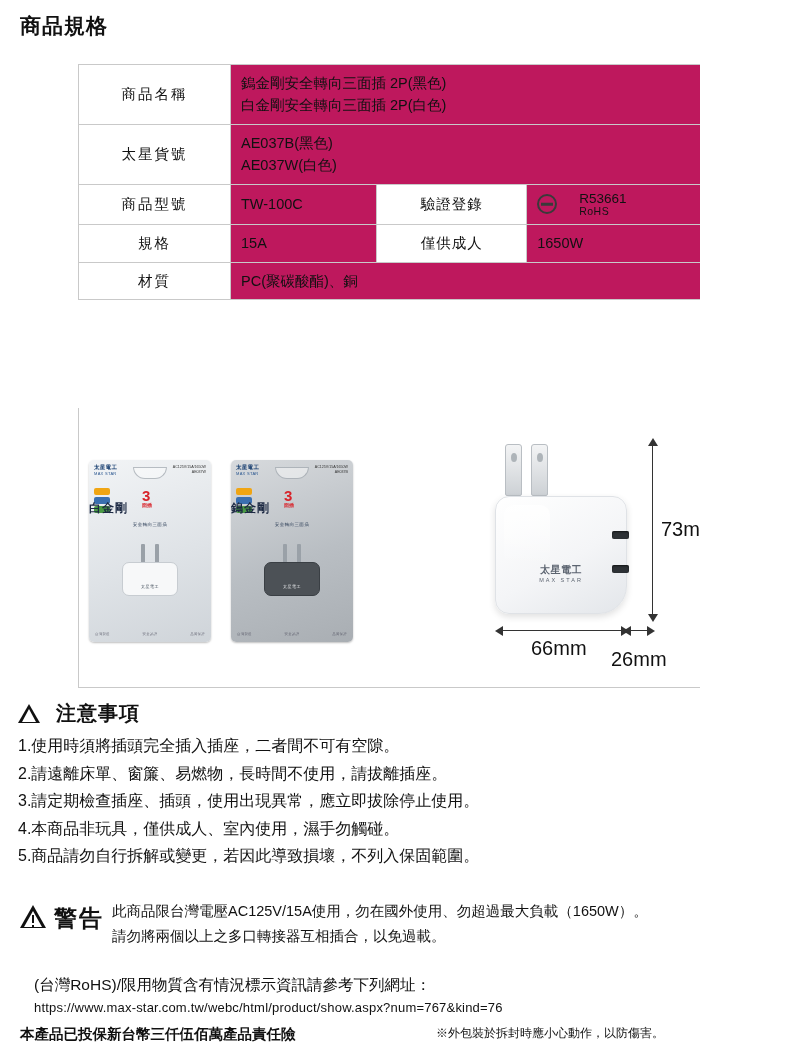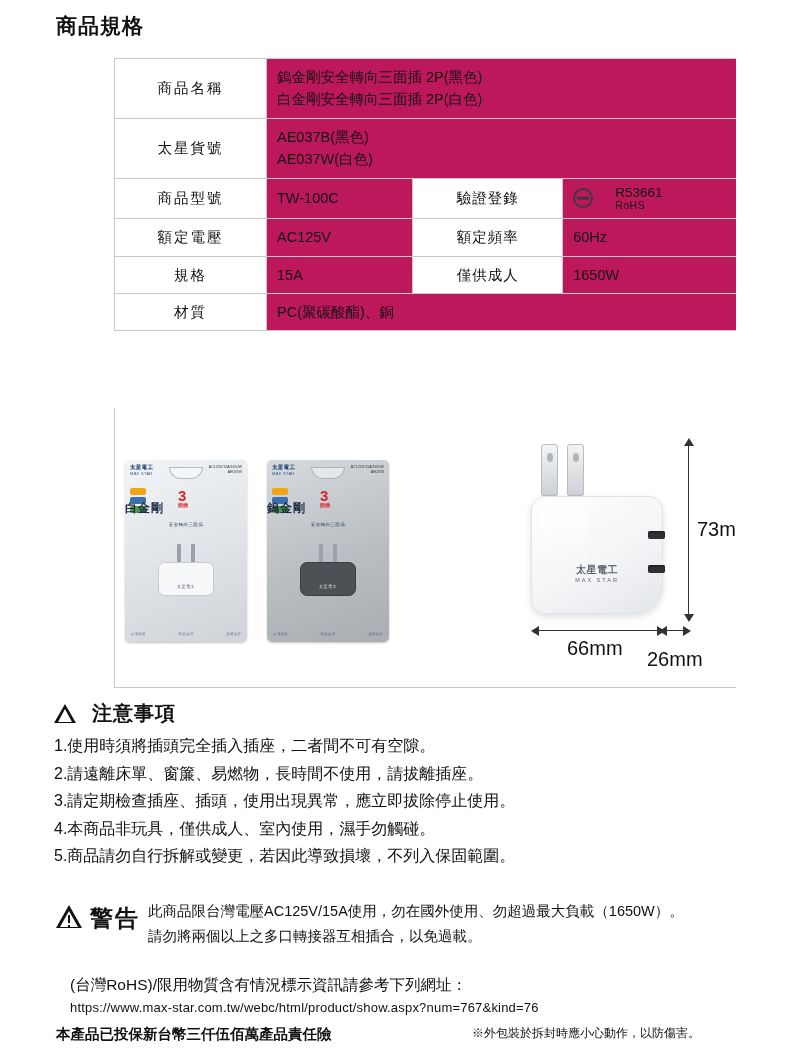--- a/index.html
+++ b/index.html
@@ -3,34 +3,34 @@
 <meta charset="utf-8">
 <style>
   * { box-sizing: border-box; }
   html, body {
     margin: 0; padding: 0;
     width: 800px; height: 1050px;
     background: #ffffff;
     font-family: "Liberation Sans", sans-serif;
     color: #111;
   }
-  .page { position: relative; width: 700px; height: 1050px; overflow: hidden; margin-left: 36px; }
+  .page { position: relative; width: 700px; height: 1050px; overflow: hidden; }
 
   .section-title {
     position: absolute;
     left: 20px; top: 12px;
     font-size: 21px;
     font-weight: bold;
     letter-spacing: 1px;
   }
 
   
   .spec-wrap {
     position: absolute;
-    left: 78px; top: 58px;
+    left: 78px; top: 64px;
     width: 644px;
   }
   table.spec {
     width: 100%;
     border-collapse: collapse;
     font-size: 14.5px;
   }
   table.spec td {
     border: 1px solid #c9c9c9;
     padding: 7px 10px;
@@ -345,26 +345,20 @@
           <div class="rohs">
             <span class="rohs-mark"></span>
             <span class="rohs-txt">
               <span class="r1">R53661</span>
               <span class="r2">RoHS</span>
             </span>
           </div>
         </td>
       </tr>
       <tr>
-        <td class="lbl">額定電壓</td>
-        <td class="val">AC125V</td>
-        <td class="lbl2">額定頻率</td>
-        <td class="val">60Hz</td>
-      </tr>
-      <tr>
         <td class="lbl">規格</td>
         <td class="val">15A</td>
         <td class="lbl2">僅供成人</td>
         <td class="val">1650W</td>
       </tr>
       <tr>
         <td class="lbl">材質</td>
         <td class="val" colspan="3">PC(聚碳酸酯)、銅</td>
       </tr>
     </tbody>

